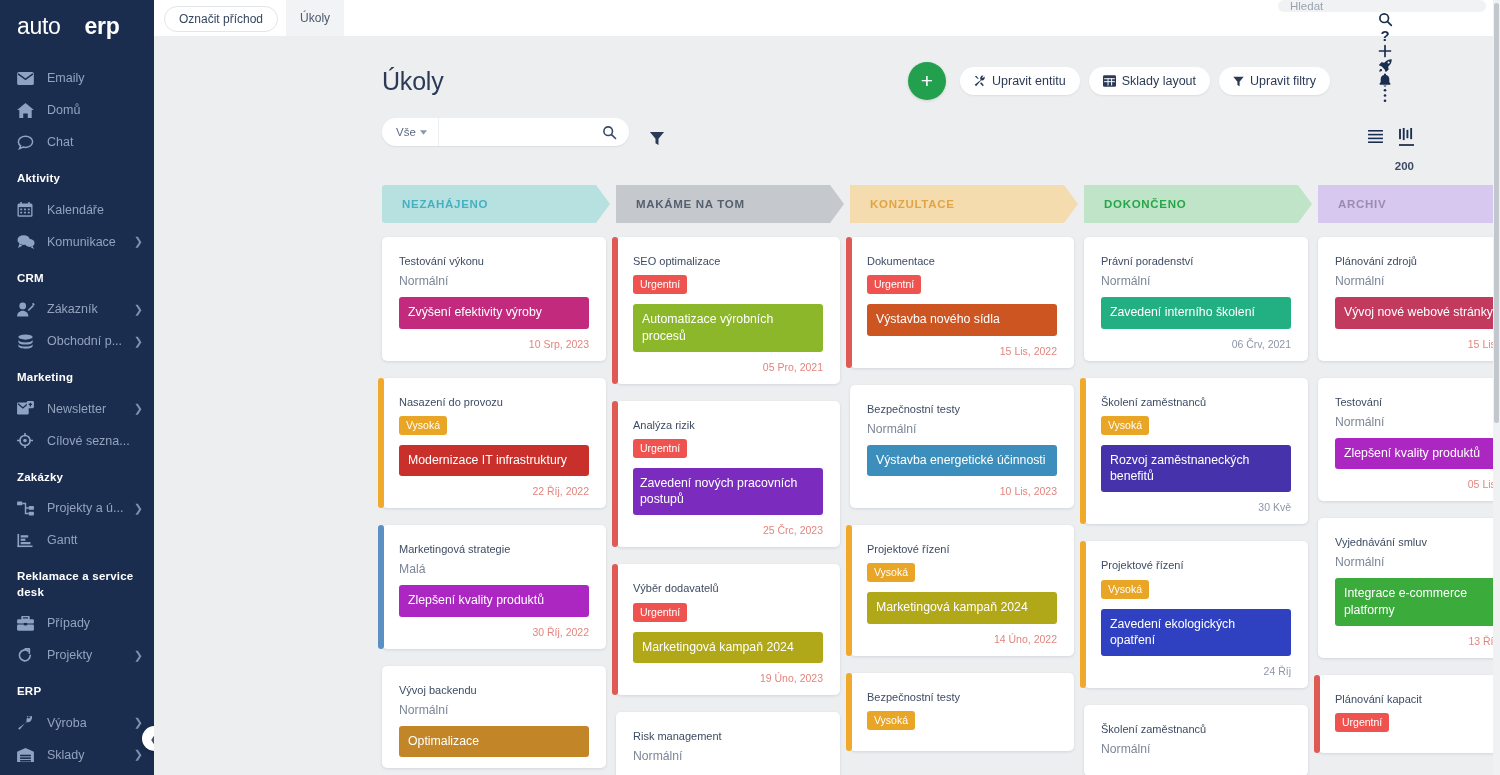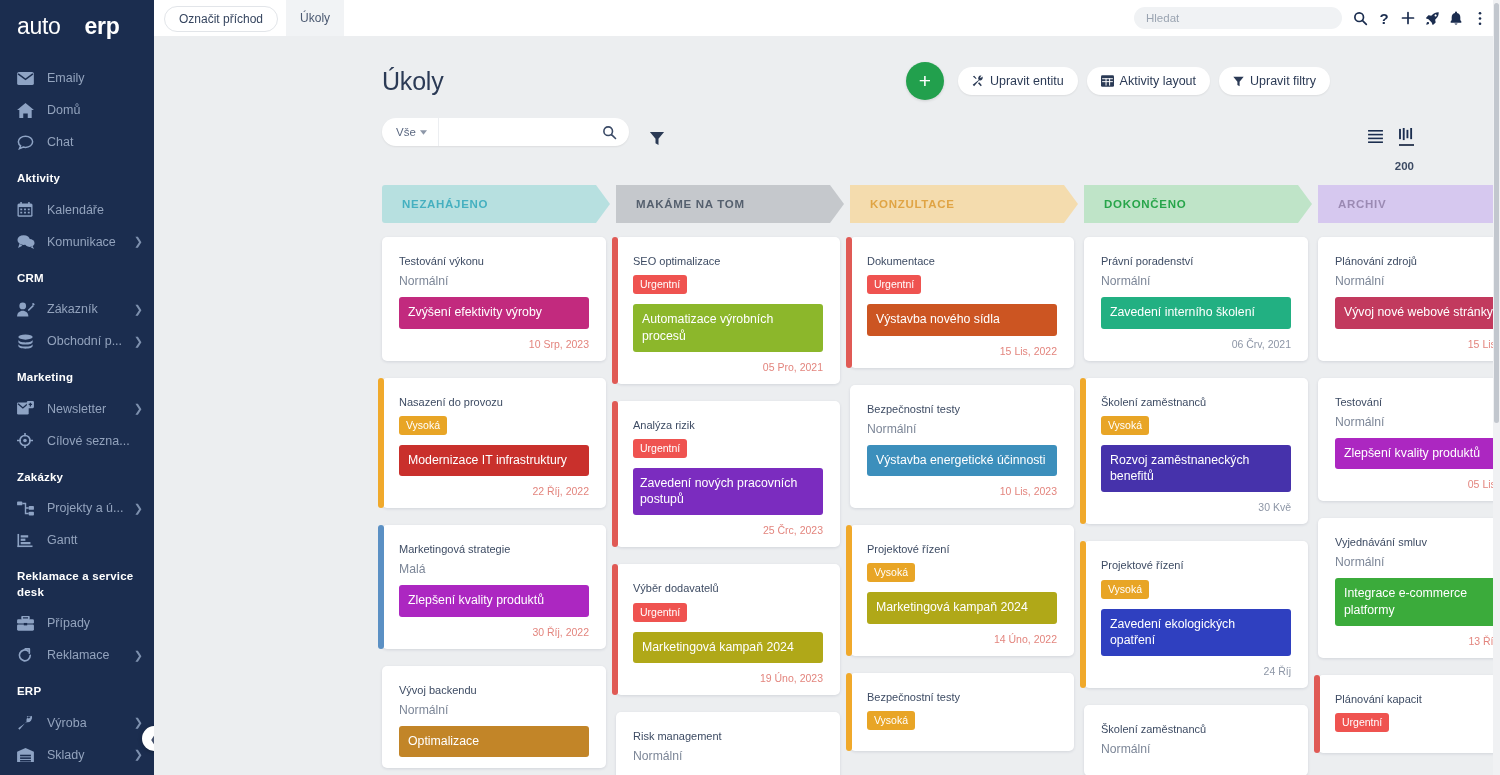--- a/index.html
+++ b/index.html
@@ -83,21 +83,21 @@
   .tab-item {
     margin-left: 8px;
     height: 36px; padding: 0 14px;
     display: flex; align-items: center;
     font-size: 12px; color: #4a5870;
     background: #f1f3f5;
     cursor: pointer; white-space: nowrap;
   }
   .top-right {
     margin-left: auto; display: flex; align-items: center;
-    gap: 0; padding-right: 8px; height: 36px;
+    gap: 0; padding-right: 8px; height: 36px; flex-direction: column;
   }
   .search-pill {
     width: 208px; height: 22px; border-radius: 11px;
     background: #f0f2f4; display: flex; align-items: center;
     padding: 0 12px; margin-right: 6px;
   }
   .search-pill input {
     border: 0; background: transparent; outline: none;
     font-size: 11.5px; color: #4a5870; width: 100%;
     font-family: "Liberation Sans", sans-serif;
@@ -383,21 +383,21 @@
           </span>
           <span class="nav-label">Případy</span>
         </div>
         <div class="nav-item">
           <span class="nav-ico">
             <svg width="16" height="15" viewBox="0 0 16 16" fill="none" stroke="currentColor" stroke-width="1.8">
               <path d="M13.6 7.8a5.8 5.8 0 1 1-2.2-4.5" stroke-linecap="round"></path>
               <path d="M8.2 1h4.4v4.4" stroke-linecap="round" stroke-linejoin="round"></path>
             </svg>
           </span>
-          <span class="nav-label">Reklamace</span>
+          <span class="nav-label">Projekty</span>
           <span class="nav-chev">❯</span>
         </div>
         <div class="nav-group-label">ERP</div>
         <div class="nav-item">
           <span class="nav-ico">
             <svg width="17" height="15" viewBox="0 0 18 16" fill="currentColor">
               <path d="M16.6 1.6a4.9 4.9 0 0 0-6.6 6.1L1.2 14.2l1.4 1.4 7-8.2a4.9 4.9 0 0 0 6.1-6.6L12.8 3.8 11 3.2l-.6-1.8z"></path>
             </svg>
           </span>
           <span class="nav-label">Výroba</span>
@@ -477,21 +477,21 @@
             <span>Upravit entitu</span>
           </div>
           <div class="wbtn">
             <svg width="13" height="12" viewBox="0 0 16 14" fill="#2b3a55">
                 <rect x="0" y="0" width="16" height="14" rx="1.6"></rect>
                 <rect x="1.4" y="3.6" width="13.2" height="1.2" fill="#fff"></rect>
                 <rect x="1.4" y="7.2" width="13.2" height="1.2" fill="#fff"></rect>
                 <rect x="5.6" y="3.6" width="1.2" height="9" fill="#fff"></rect>
                 <rect x="10" y="3.6" width="1.2" height="9" fill="#fff"></rect>
               </svg>
-            <span>Aktivity layout</span>
+            <span>Sklady layout</span>
           </div>
           <div class="wbtn">
             <svg width="11" height="11" viewBox="0 0 14 14" fill="#2b3a55">
                 <path d="M0.4 1h13.2L8.4 7.2V13L5.6 11.4V7.2z"></path>
               </svg>
             <span>Upravit filtry</span>
           </div>
         </div>
       </div>
 

